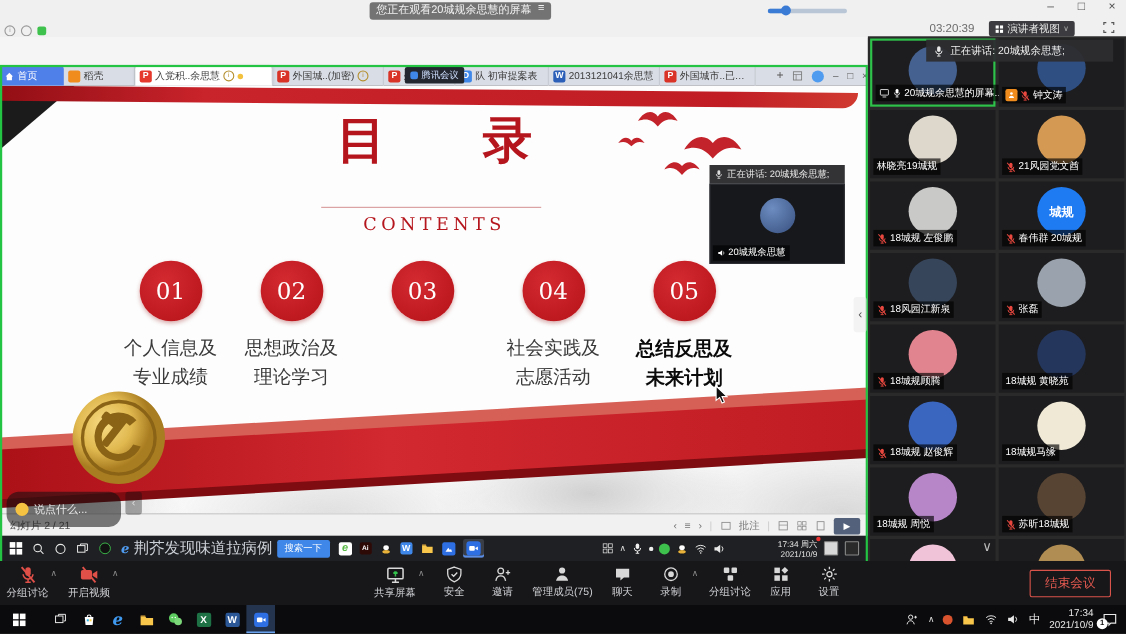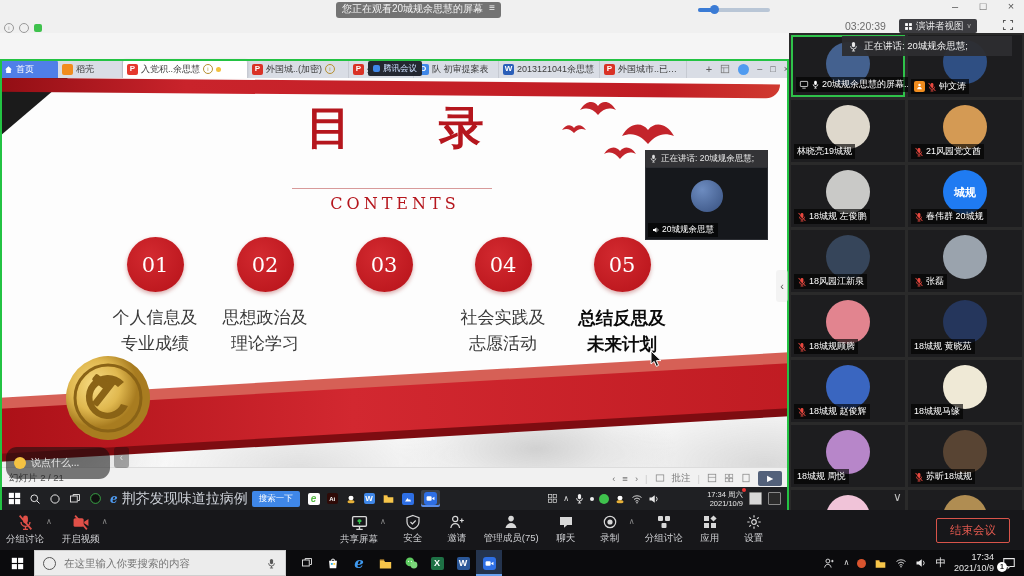--- a/index.html
+++ b/index.html
@@ -892,31 +892,20 @@
 
   <div class="abs" id="taskbar">
     <span id="start" class="ic">
         <svg width="13" height="13" viewBox="0 0 16 16" fill="none">
           <rect x="1" y="1" width="6.3" height="6.3" fill="#fff"></rect>
           <rect x="8.7" y="1" width="6.3" height="6.3" fill="#fff"></rect>
           <rect x="1" y="8.7" width="6.3" height="6.3" fill="#fff"></rect>
           <rect x="8.7" y="8.7" width="6.3" height="6.3" fill="#fff"></rect>
         </svg>
       </span>
-    <span id="searchbox">
-      <span class="ring"></span>
-      <input placeholder="在这里输入你要搜索的内容" style="">
-      <span class="ic" id="sb-mic">
-          <svg width="11" height="11" viewBox="0 0 16 16" fill="none">
-            <rect x="5.7" y="1.5" width="4.6" height="7.5" rx="2.3" fill="#555"></rect>
-            <path d="M3.8 7.5a4.2 4.2 0 0 0 8.4 0" stroke="#555" stroke-width="1.3"></path>
-            <path d="M8 11.7v2.6M5.7 14.5h4.6" stroke="#555" stroke-width="1.3"></path>
-          </svg>
-        </span>
-    </span>
     <span id="tb-apps">
         <span class="tb-app">
           <span class="ic ">
             <svg width="12" height="12" viewBox="0 0 16 16" fill="none">
               <rect x="2" y="4" width="9" height="8" stroke="#e8e8e8" stroke-width="1.2"></rect>
               <path d="M5.5 4V2H14v8h-2" stroke="#e8e8e8" stroke-width="1.2"></path>
             </svg>
           </span>
         </span>
         <span class="tb-app">

